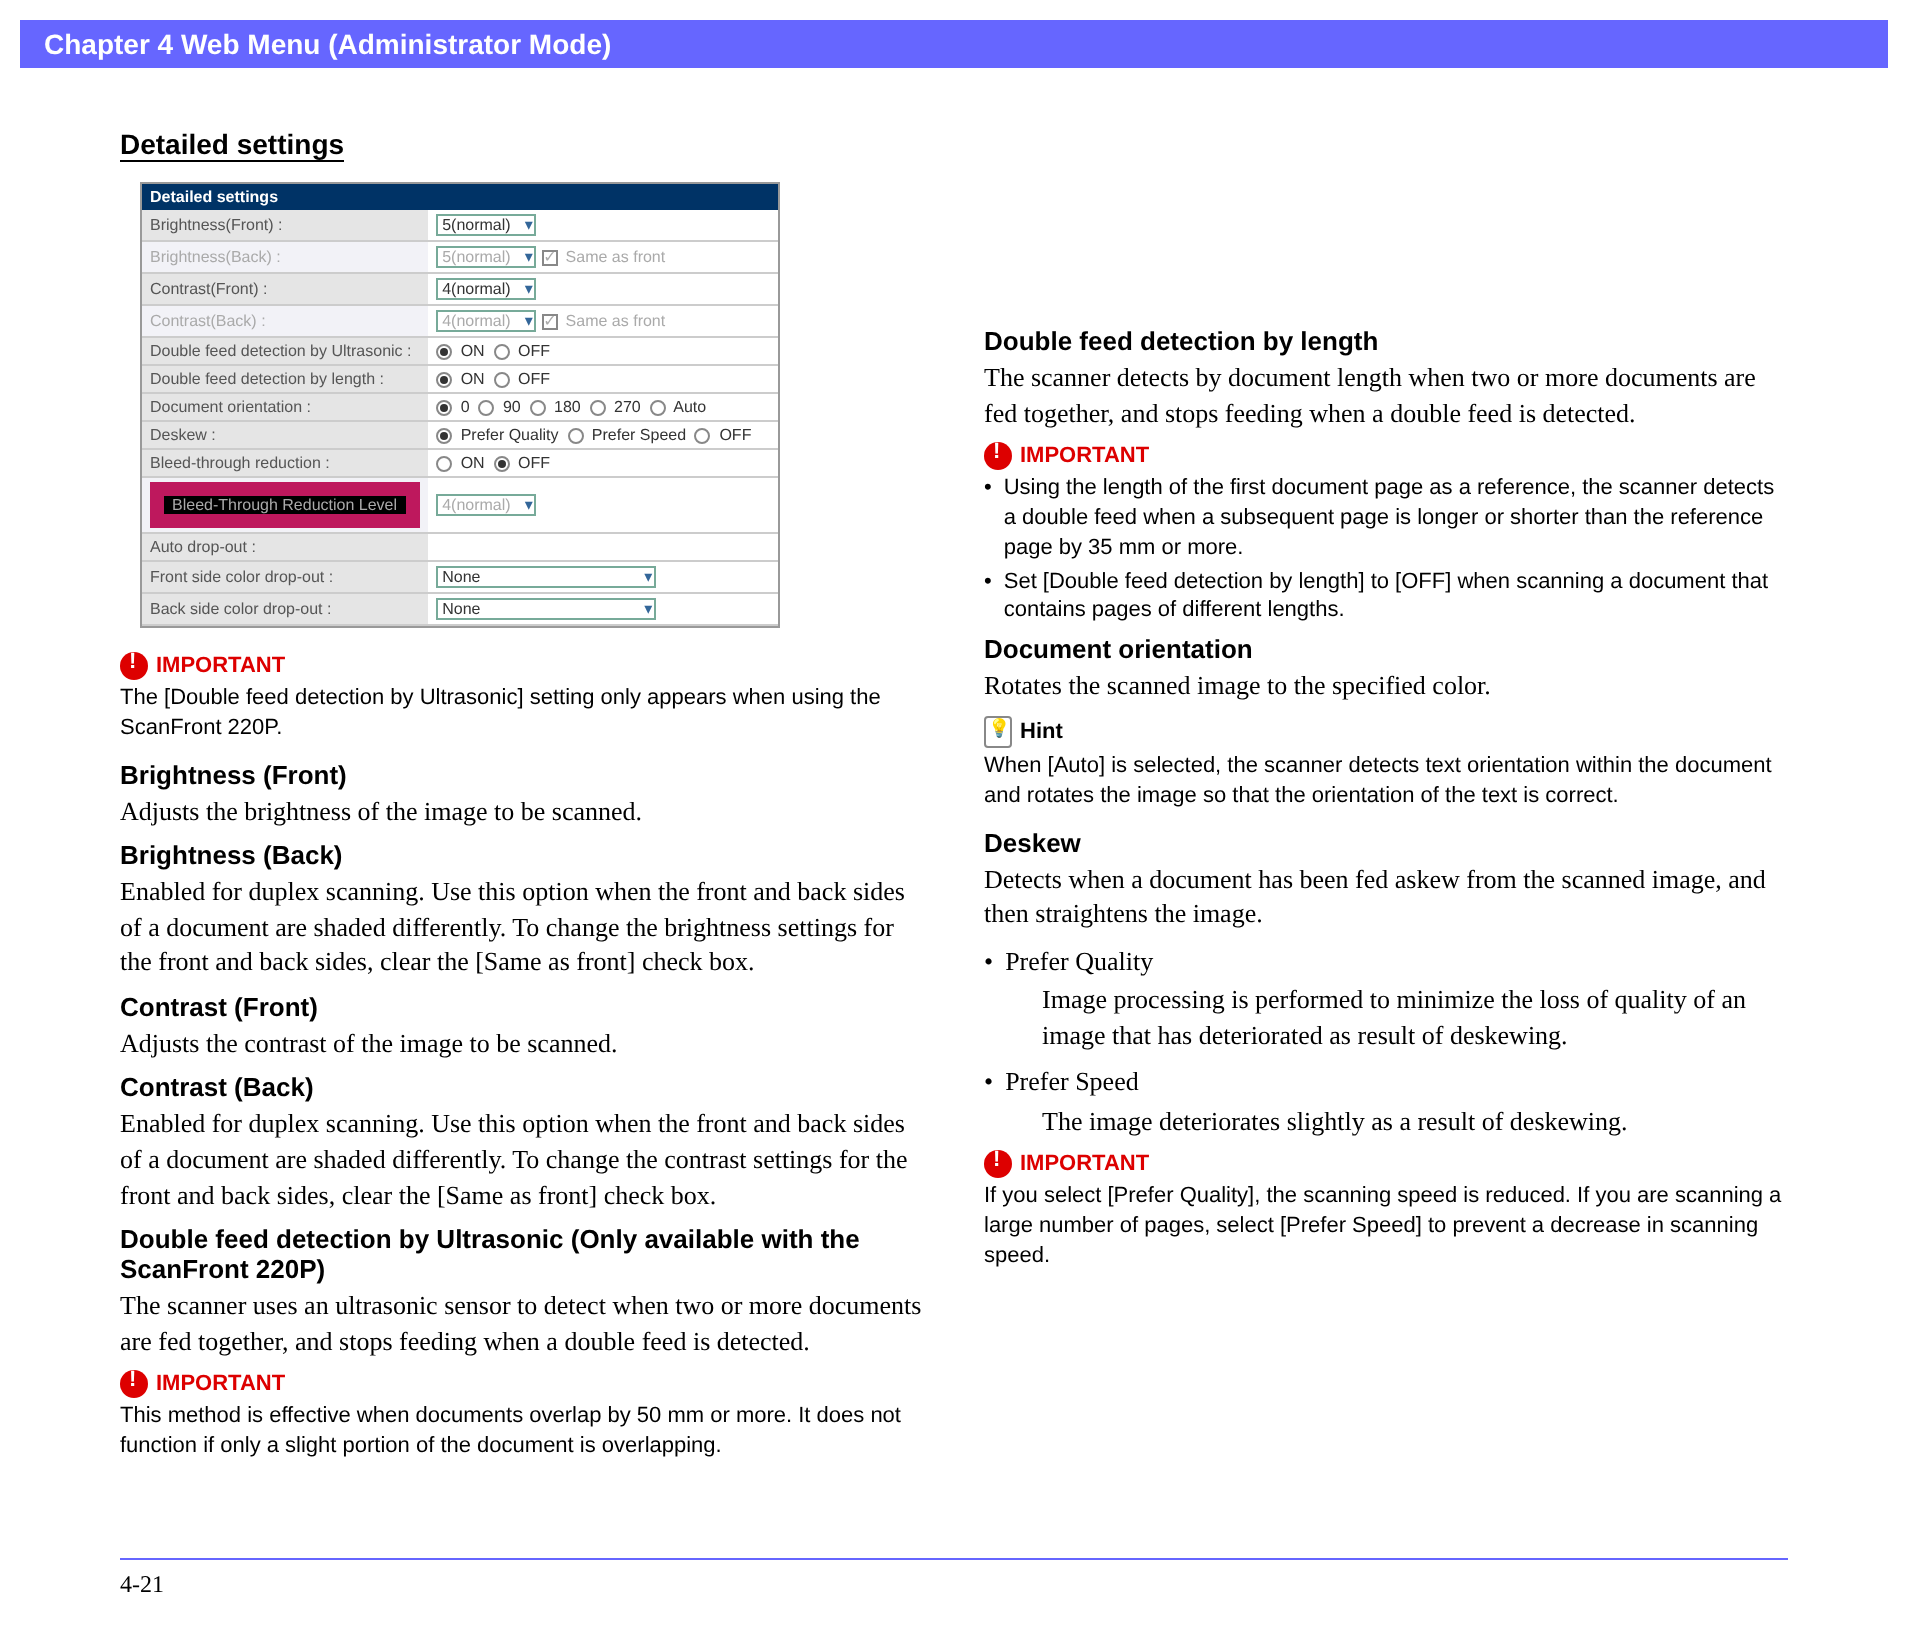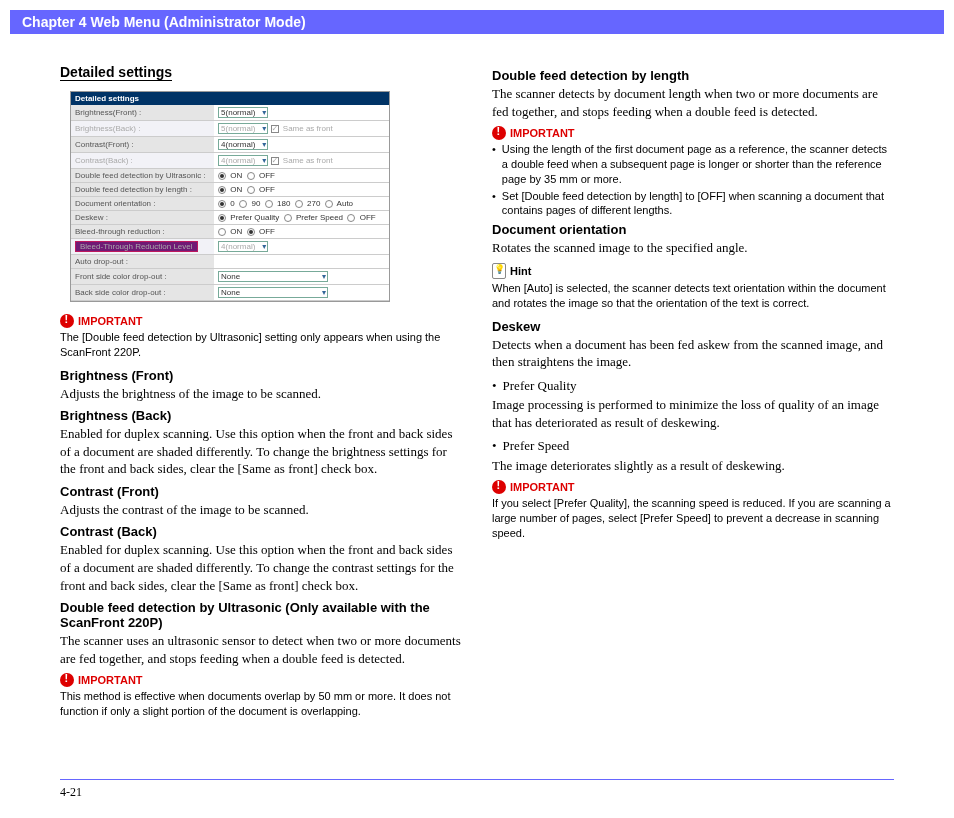--- a/index.html
+++ b/index.html
@@ -18,20 +18,21 @@
     font-family: Arial, Helvetica, sans-serif;
     font-weight: bold;
     font-size: 14px;
     padding: 4px 12px;
     margin: 10px 10px 0 10px;
   }
   .content {
     display: flex;
     gap: 30px;
     padding: 30px 60px 0 60px;
+    align-items: center;
   }
   .col { width: 50%; }
   .section-title {
     font-family: Arial, Helvetica, sans-serif;
     font-weight: bold;
     font-size: 14px;
     border-bottom: 1px solid #000;
     display: inline-block;
     margin-bottom: 10px;
   }
@@ -92,22 +93,22 @@
     content: "";
     position: absolute;
     width: 4px; height: 4px;
     background: #333;
     border-radius: 50%;
     top: 1px; left: 1px;
   }
   .chk.on::after { content: "✓"; font-size: 8px; position: relative; top: -2px; left: 0; }
   .btn-dis {
     display: inline-block;
-    border: 1px solid #be185d;
-    background: #701a75;
+    border: 7px solid #be185d;
+    background: #000000;
     color: #aaa;
     padding: 0 4px;
     font-size: 8px;
   }
   .callout {
     display: flex;
     align-items: center;
     gap: 4px;
     margin: 6px 0 2px 0;
   }
@@ -161,21 +162,21 @@
     margin: 4px 0 2px 0;
   }
   .body-text {
     font-family: "Times New Roman", Times, serif;
     font-size: 13px;
     line-height: 1.35;
     margin-bottom: 6px;
   }
   .bullet-row { display: flex; gap: 6px; margin-bottom: 2px; }
   .bullet-row .dot { flex-shrink: 0; }
-  .indent { margin-left: 0; }
+  .indent { margin-left: 29px; }
   .page-footer {
     position: absolute;
     bottom: 18px;
     left: 60px;
     right: 60px;
     text-align: left;
   }
   .page-footer .line { border-top: 1px solid #6666ff; margin-bottom: 4px; }
   .page-num { font-family: "Times New Roman", serif; font-size: 12px; }
 </style>
@@ -289,21 +290,21 @@
     <div class="note-text bullet-row">
       <span class="dot">•</span>
         <span>Using the length of the first document page as a reference, the scanner detects a double feed when a subsequent page is longer or shorter than the reference page by 35 mm or more.</span>
     </div>
     <div class="note-text bullet-row">
       <span class="dot">•</span>
         <span>Set [Double feed detection by length] to [OFF] when scanning a document that contains pages of different lengths.</span>
     </div>
 
     <div class="subhead">Document orientation</div>
-    <div class="body-text">Rotates the scanned image to the specified angle.</div>
+    <div class="body-text">Rotates the scanned image to the specified color.</div>
 
     <div class="callout">
       <span class="icon-hint"></span>
       <span class="callout-label hint-label">Hint</span>
     </div>
     <div class="note-text">When [Auto] is selected, the scanner detects text orientation within the document and rotates the image so that the orientation of the text is correct.</div>
 
     <div class="subhead">Deskew</div>
     <div class="body-text">Detects when a document has been fed askew from the scanned image, and then straightens the image.</div>
 

